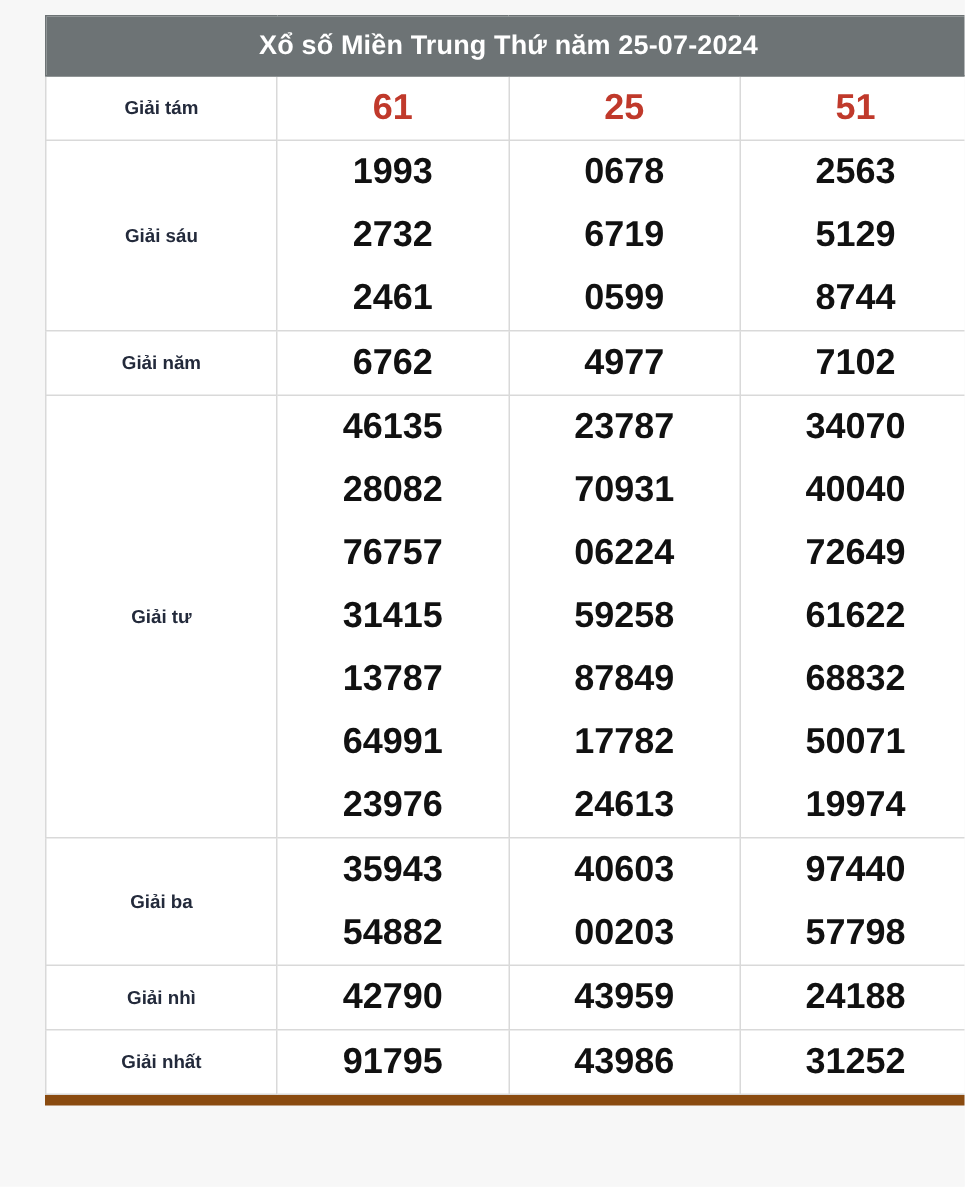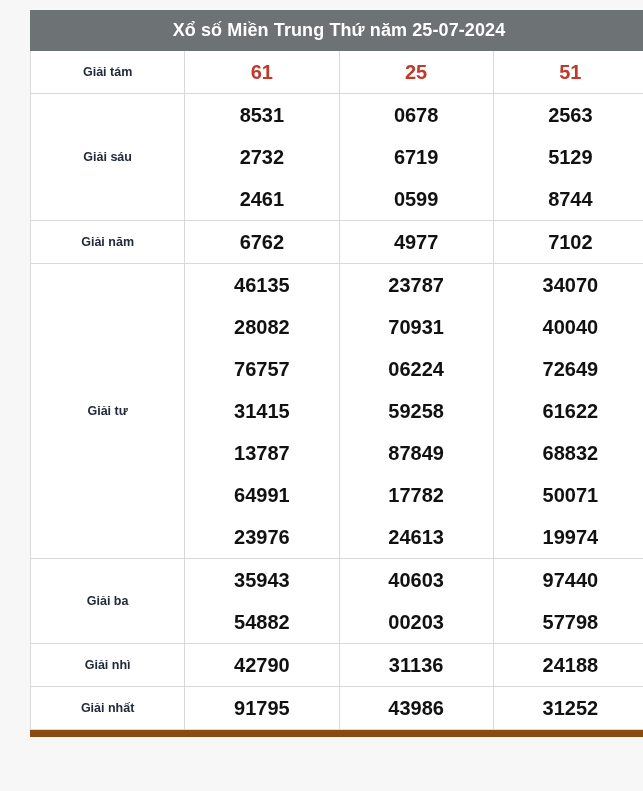--- a/index.html
+++ b/index.html
@@ -78,21 +78,21 @@
   .prize-label {
     width: 70px;
     font-size: 12.5px;
     color: #232a3b;
     font-weight: bold;
     line-height: 1.3;
   }
 
   
   .num-cell {
-    font-size: 20px;
+    font-size: 24px;
     color: #111111;
     font-weight: bold;
     line-height: 42px;
     height: 42px;
   }
 
   .num-cell.multi {
     line-height: 1;
     height: auto;
     padding: 0;
@@ -130,21 +130,21 @@
 
       <tr class="r1">
             <td class="prize-label">Giải tám</td>
             <td class="num-cell red">61</td>
             <td class="num-cell red">25</td>
             <td class="num-cell red">51</td>
           </tr>
           <tr class="r3">
             <td class="prize-label">Giải sáu</td>
             <td class="num-cell multi">
-              <span class="numline">8531</span>
+              <span class="numline">1993</span>
               <span class="numline">2732</span>
               <span class="numline">2461</span>
             </td>
             <td class="num-cell multi">
               <span class="numline">0678</span>
               <span class="numline">6719</span>
               <span class="numline">0599</span>
             </td>
             <td class="num-cell multi">
               <span class="numline">2563</span>
@@ -199,21 +199,21 @@
               <span class="numline">00203</span>
             </td>
             <td class="num-cell multi">
               <span class="numline">97440</span>
               <span class="numline">57798</span>
             </td>
           </tr>
           <tr class="r1">
             <td class="prize-label">Giải nhì</td>
             <td class="num-cell">42790</td>
-            <td class="num-cell">31136</td>
+            <td class="num-cell">43959</td>
             <td class="num-cell">24188</td>
           </tr>
           <tr class="r1">
             <td class="prize-label">Giải nhất</td>
             <td class="num-cell">91795</td>
             <td class="num-cell">43986</td>
             <td class="num-cell">31252</td>
           </tr>
         </tbody>
     </table>

